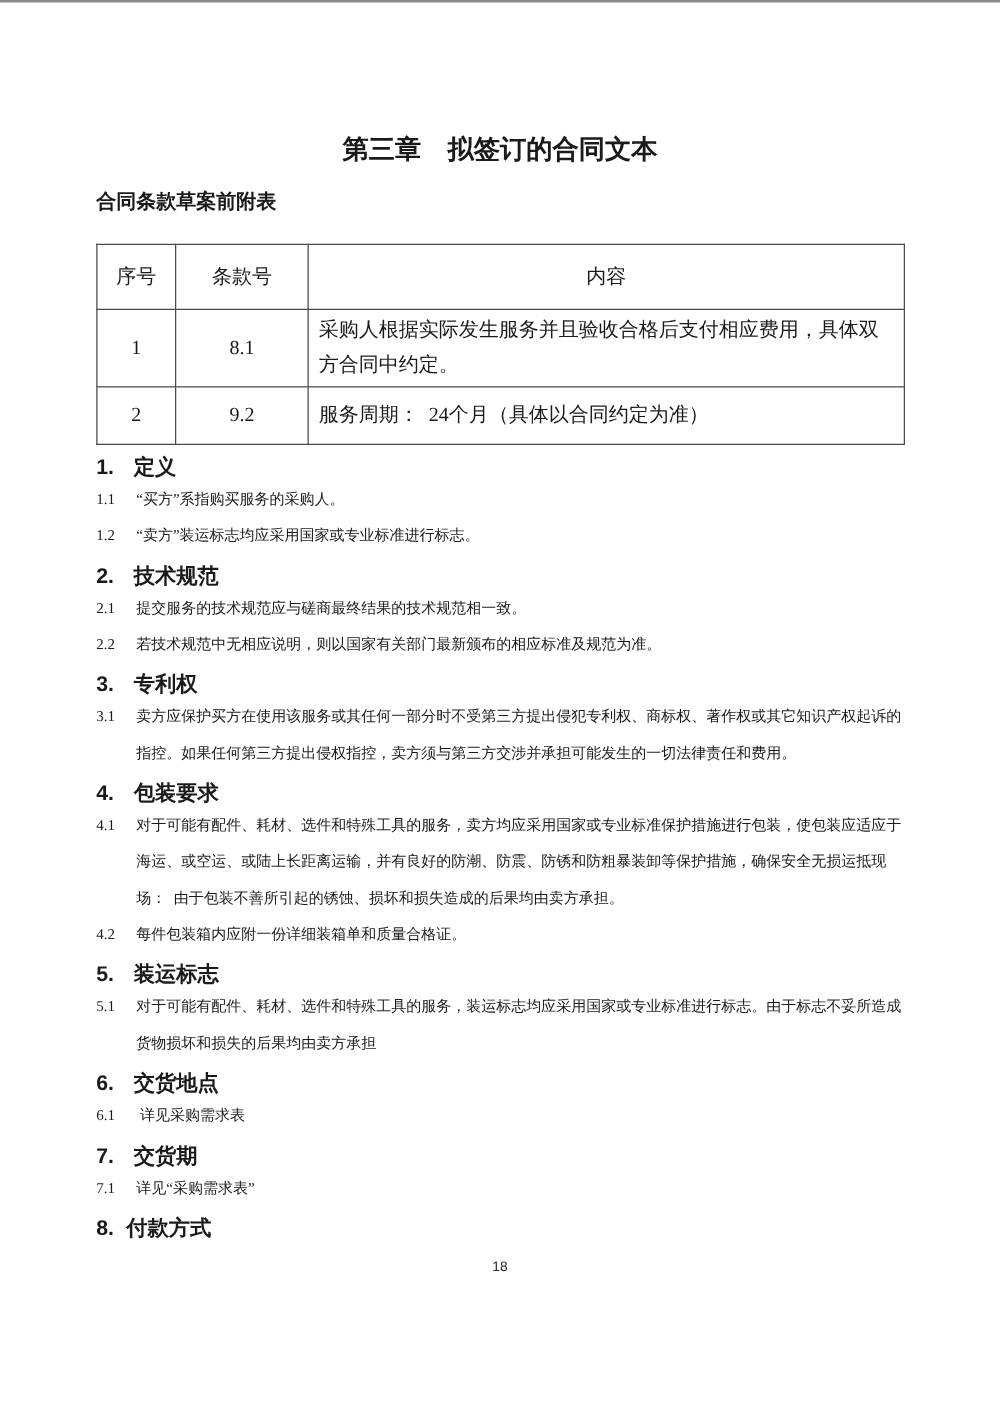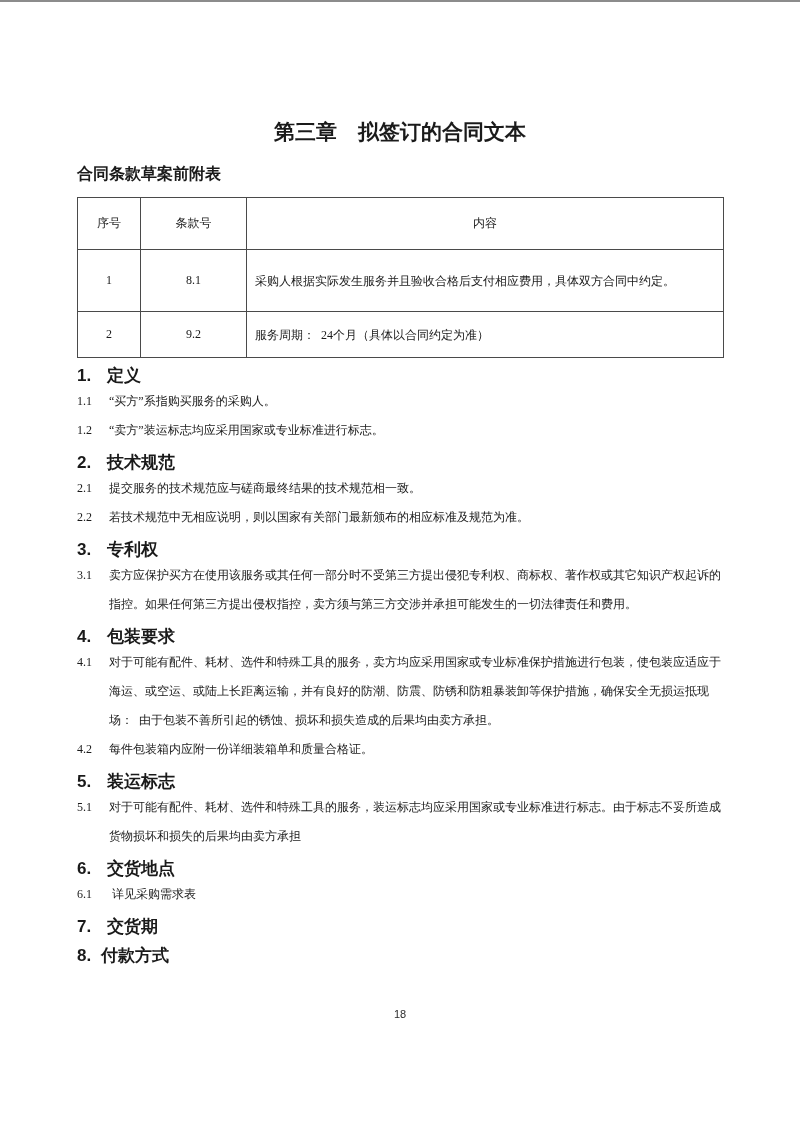--- a/index.html
+++ b/index.html
@@ -8,39 +8,39 @@
     width:800px; height:1131px;
     background:#ffffff;
     border-top:2px solid #8c8c8c;
     overflow:hidden;
     color:#1a1a1a;
     font-family:"Liberation Serif","DejaVu Serif",serif;
     box-sizing:border-box;
   }
   .content {padding:0 77px;}
   .doc-title {
-    margin:16px; padding-top:99px;
+    margin:4px; padding-top:99px;
     text-align:center;
     font-family:"Liberation Sans","DejaVu Sans",sans-serif;
     font-weight:bold;
     font-size:21px; line-height:30px;
     white-space:pre-wrap;
   }
   .table-caption {
     margin-top:16px;
     font-family:"Liberation Sans","DejaVu Sans",sans-serif;
     font-weight:bold;
     font-size:16px; line-height:22px;
   }
   table.annex {
-    margin-top:12px;
+    margin-top:22px;
     width:646px;
     border-collapse:collapse;
     table-layout:fixed;
-    font-size:12px;
+    font-size:16px;
   }
   table.annex th, table.annex td {
     border:1px solid #4a4a4a;
     font-weight:normal;
     padding:2px 8px;
     vertical-align:middle;
   }
   col.c1 {width:63px;} col.c2 {width:106px;} col.c3 {width:477px;}
   tr.hdr {height:52px;}
   tr.r1 {height:62px;}
@@ -170,20 +170,24 @@
     </div>
     <div class="item">
       <span class="item-num">6.1</span>
       <span class="item-text"> 详见采购需求表</span>
     </div>
 
     <div class="sec-h">
       <span class="sec-num">7.</span>
       <span class="sec-title">交货期</span>
     </div>
+    <div class="item">
+      <span class="item-num">7.1</span>
+      <span class="item-text">详见“采购需求表”</span>
+    </div>
 
     <div class="sec-h tight">
       <span class="sec-num">8.</span>
       <span class="sec-title">付款方式</span>
     </div>
 
   </div>
 
   <div class="page-num">18</div>
 </div>

